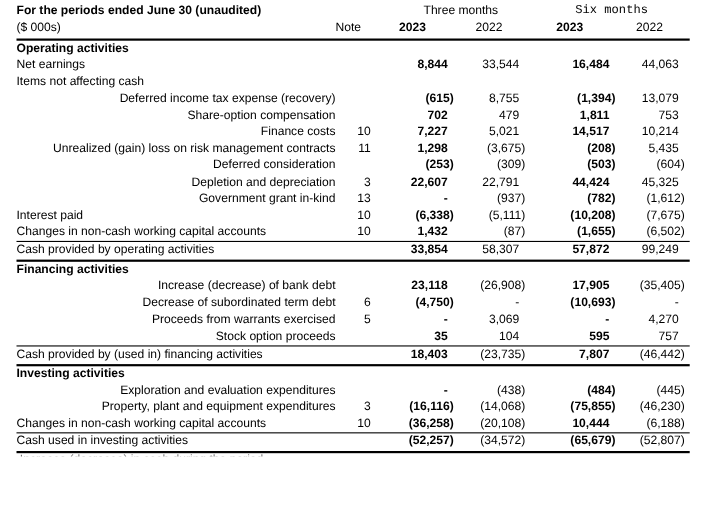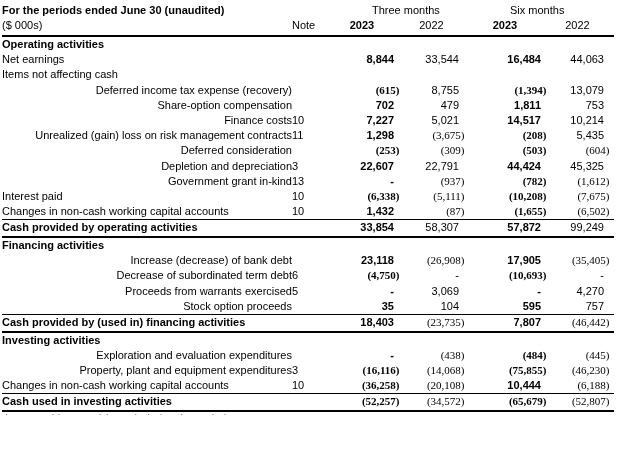--- a/index.html
+++ b/index.html
@@ -5,52 +5,52 @@
   * { box-sizing: border-box; }
   html, body {
     margin: 0; padding: 0;
     width: 640px; height: 460px;
     background: #ffffff;
     overflow: hidden;
     font-family: "Liberation Sans", sans-serif;
     font-size: 11px;
     color: #000000;
   }
-  .sheet { margin-left: 2px; width: 612px; padding-top: 3px; }
+  .sheet { margin-left: 15px; width: 612px; padding-top: 3px; }
 
   
   .thead { border-bottom: 2.5px solid #000; padding-bottom: 2px; }
   .hrow { display: flex; height: 15px; line-height: 15px; }
   .cell { white-space: nowrap; overflow: visible; }
   .htitle { flex: 0 0 290px; font-weight: bold; }
   .hsub { flex: 0 0 290px; }
   .hnote { flex: 0 0 38px; text-align: left; padding-right: 6px; }
   .hgroup1 { flex: 0 0 139px; padding-left: 42px; }
-  .hgroup2 { flex: 0 0 145px; padding-left: 41px; }
+  .hgroup2 { flex: 0 0 145px; padding-left: 41px; font-family: Liberation Mono, monospace; }
   .y { text-align: center; padding-right: 10px; }
   .y0 { flex: 0 0 74px; font-weight: bold; }
   .y1 { flex: 0 0 65px; }
   .y2 { flex: 0 0 82px; font-weight: bold; }
   .y3 { flex: 0 0 63px; }
 
   
   .row { display: flex; height: 15.2px; line-height: 15.2px; }
   .label { flex: 0 0 290px; }
   .label.ind { padding-left: 8.5px; text-align: right; }
-  .note { flex: 0 0 38px; text-align: left; padding-right: 6px; }
+  .note { flex: 0 0 38px; text-align: right; padding-right: 6px; }
   .val { text-align: right; padding-right: 10px; }
-  .val.paren { padding-right: 4.5px; font-family: Liberation Serif, serif; }
+  .val.paren { padding-right: 4.5px; }
   .c0 { flex: 0 0 74px; }
   .c1 { flex: 0 0 65px; }
   .c2 { flex: 0 0 82px; }
   .c3 { flex: 0 0 63px; }
   .b { font-weight: bold; }
   .section .label { font-weight: bold; }
   .total { height: 18.7px; line-height: 15.9px; border-top: 1px solid #000; border-bottom: 2.2px solid #000; }
-  .total .label { font-weight: bold; }
+  .total .label { font-weight: normal; }
 
   
   .clip-row { height: 3px; overflow: hidden; line-height: 13px; opacity: 0.55; padding-left: 3px; }
 </style>
 </head>
 <body>
 
 <div class="sheet">
 
   <div class="thead">

